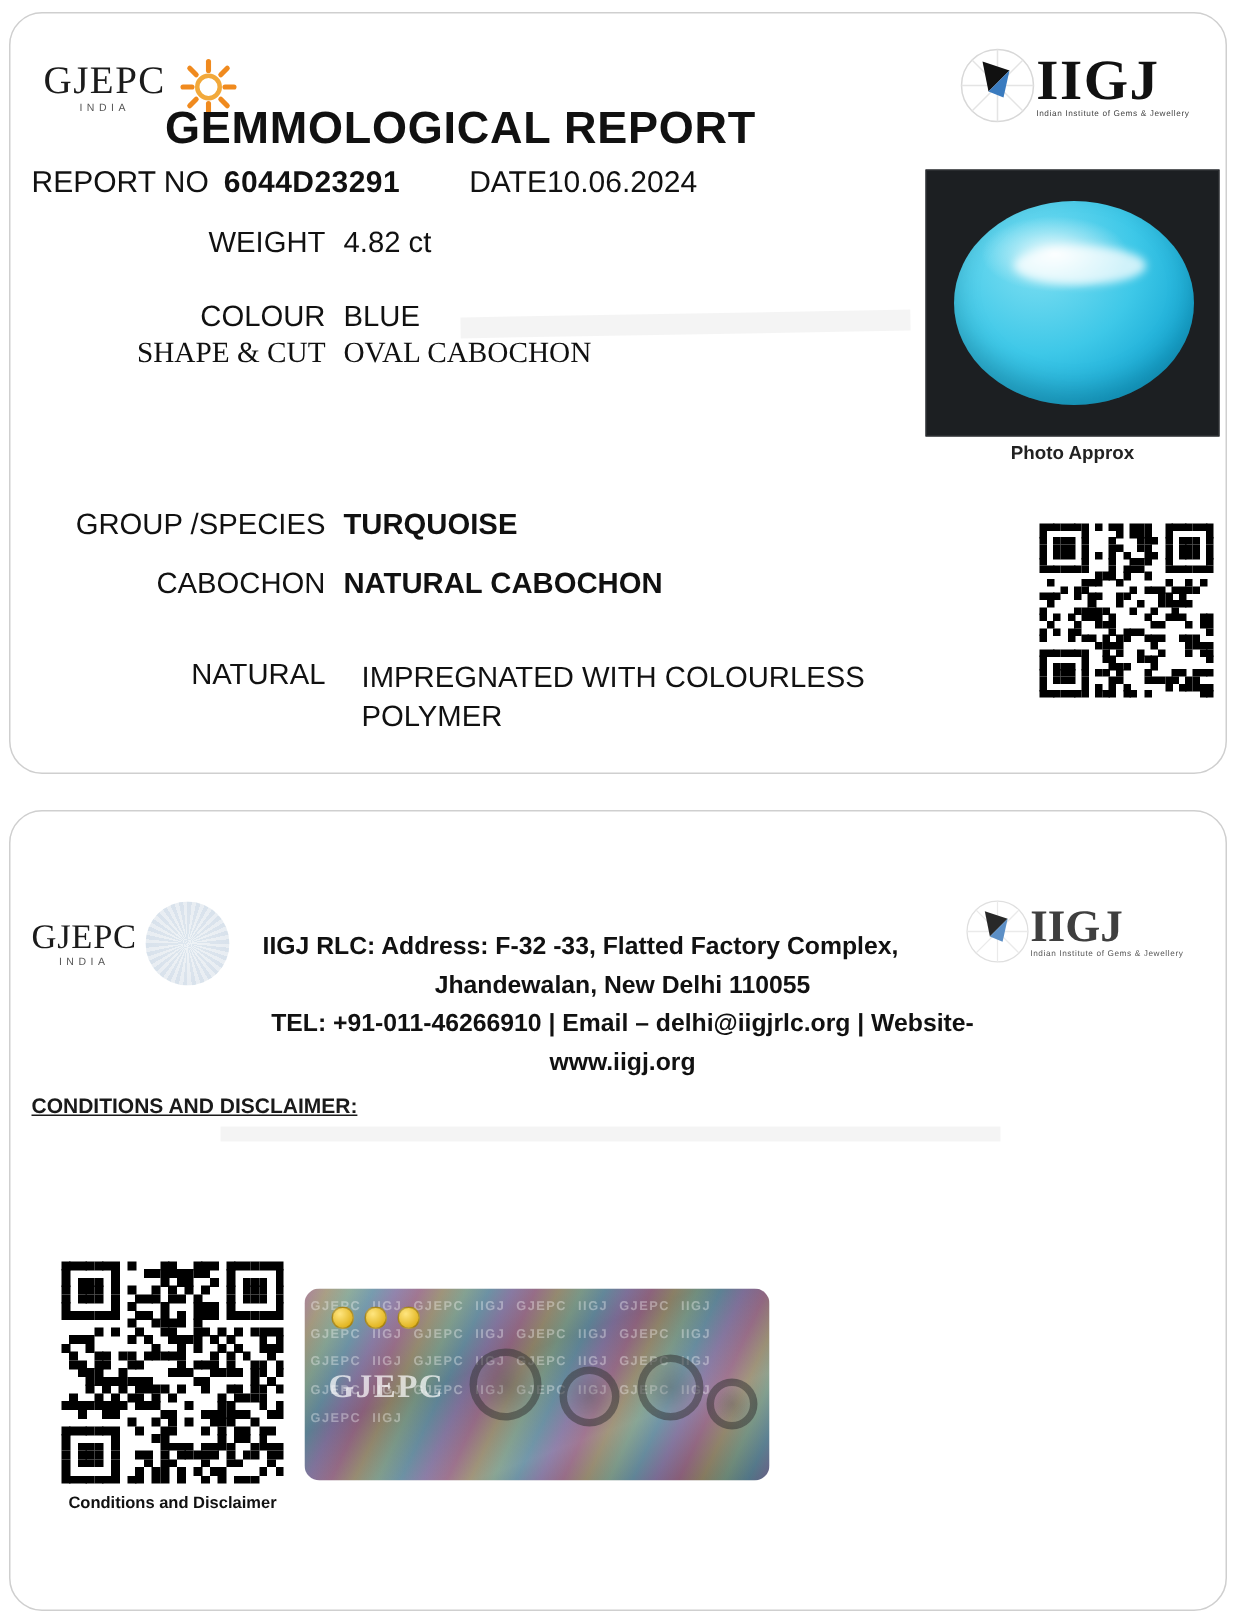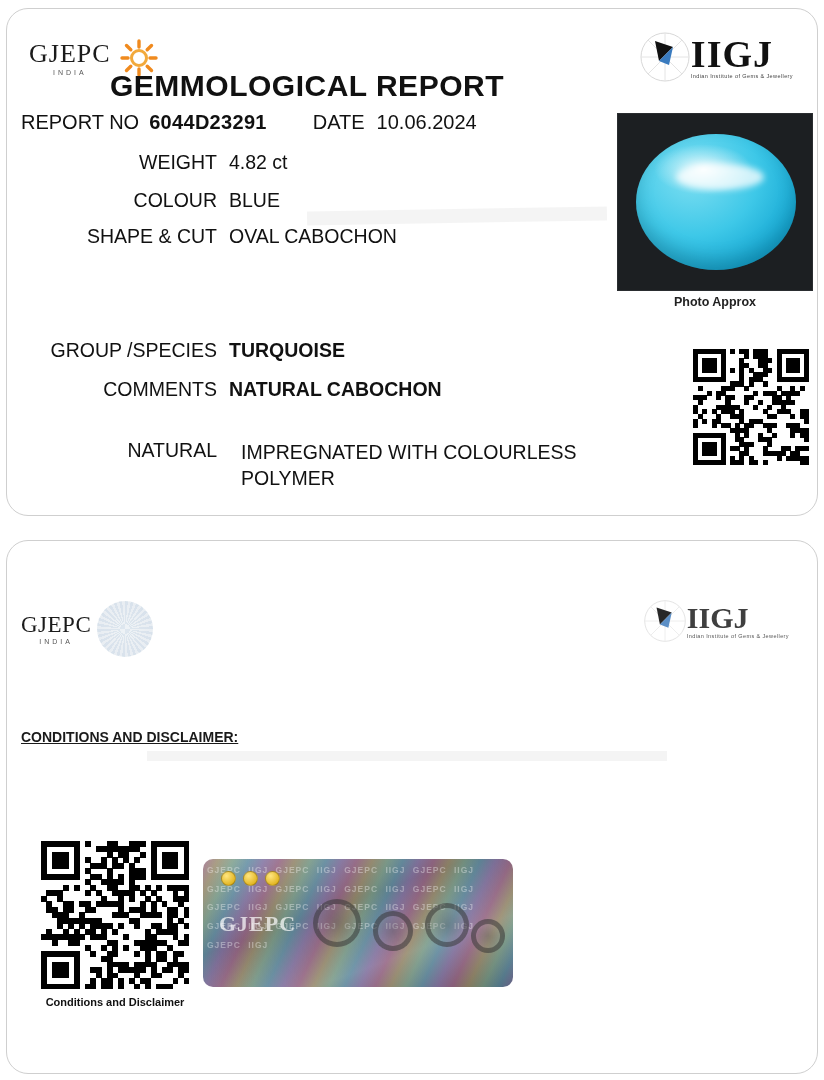--- a/index.html
+++ b/index.html
@@ -95,41 +95,41 @@
   .row-no {
     position: absolute;
     left: 14px;
     top: 102px;
     font-size: 20px;
     white-space: nowrap;
   }
   .row-no .lbl { font-weight: 400; }
   .row-no .val { font-weight: 700; margin-left: 10px; letter-spacing: .3px;}
   .row-no .date-lbl { margin-left: 46px; font-weight: 400; }
-  .row-no .date-val { margin-left: 12px; font-weight: 400; }
+  .row-no .date-val { font-weight: 400; }
 
   .spec {
     position: absolute;
     left: 0;
     width: 600px;
     font-size: 19.5px;
   }
   .spec .lbl {
     display: inline-block;
     width: 222px;
     text-align: right;
     padding-right: 12px;
     box-sizing: border-box;
   }
   .spec .val { }
   .spec.bold .val { font-weight: 700; }
 
   .spec-weight      { top: 142px; }
-  .spec-colour      { top: 180px; }
-  .spec-shape       { top: 216px; }
+  .spec-colour      { top: 191px; }
+  .spec-shape       { top: 216px; font-family: Liberation Serif, serif; }
   .spec-measurement { top: 252px; }
   .spec-ident       { top: 302px; }
   .spec-group       { top: 330px; }
   .spec-variety     { top: 369px; }
   .spec-comments    { top: 430px; }
 
   .spec-ident .lbl { font-weight: 400; }
   .comments-val {
     position: absolute;
     left: 234px;
@@ -445,21 +445,21 @@
     <span class="lbl">COLOUR</span><span class="val">BLUE</span>
   </div>
   <div class="spec spec-shape">
     <span class="lbl">SHAPE &amp; CUT</span><span class="val">OVAL CABOCHON</span>
   </div>
 
   <div class="spec spec-group bold">
     <span class="lbl">GROUP /SPECIES</span><span class="val">TURQUOISE</span>
   </div>
   <div class="spec spec-variety bold">
-    <span class="lbl">COMMENTS</span><span class="val">NATURAL CABOCHON</span>
+    <span class="lbl">CABOCHON</span><span class="val">NATURAL CABOCHON</span>
   </div>
 
   <div class="spec spec-comments">
     <span class="lbl">NATURAL</span>
   </div>
   <div class="comments-val">IMPREGNATED WITH COLOURLESS POLYMER</div>
 
   <div class="photo-box">
     <div class="gem">
       <div class="gem-shine"></div>
@@ -785,20 +785,25 @@
       </g>
       <polygon points="16,10 34,16 20,30" fill="#111"></polygon>
       <polygon points="34,16 30,34 20,30" fill="#4b83c0"></polygon>
     </svg>
     <div>
       <div class="iigj-text2">IIGJ</div>
       <div class="iigj-sub">Indian Institute of Gems &amp; Jewellery</div>
     </div>
   </div>
 
+  <div class="addr">
+    <div class="line1">IIGJ RLC: Address: F-32 -33, Flatted Factory Complex,</div>
+    <div class="line2">Jhandewalan, New Delhi 110055</div>
+    <div class="line3">TEL: +91-011-46266910 | Email – delhi@iigjrlc.org | Website-www.iigj.org</div>
+  </div>
 
   <div class="cond-title">CONDITIONS AND DISCLAIMER:</div>
 
   <div class="qr-back">
     <div class="qr-wrap" id="qr-back">
         <i class="qr-cell" style="left:0.00px;top:0.00px;width:5.88px;height:5.88px"></i>
         <i class="qr-cell" style="left:5.48px;top:0.00px;width:5.88px;height:5.88px"></i>
         <i class="qr-cell" style="left:10.96px;top:0.00px;width:5.88px;height:5.88px"></i>
         <i class="qr-cell" style="left:16.44px;top:0.00px;width:5.88px;height:5.88px"></i>
         <i class="qr-cell" style="left:21.93px;top:0.00px;width:5.88px;height:5.88px"></i>

